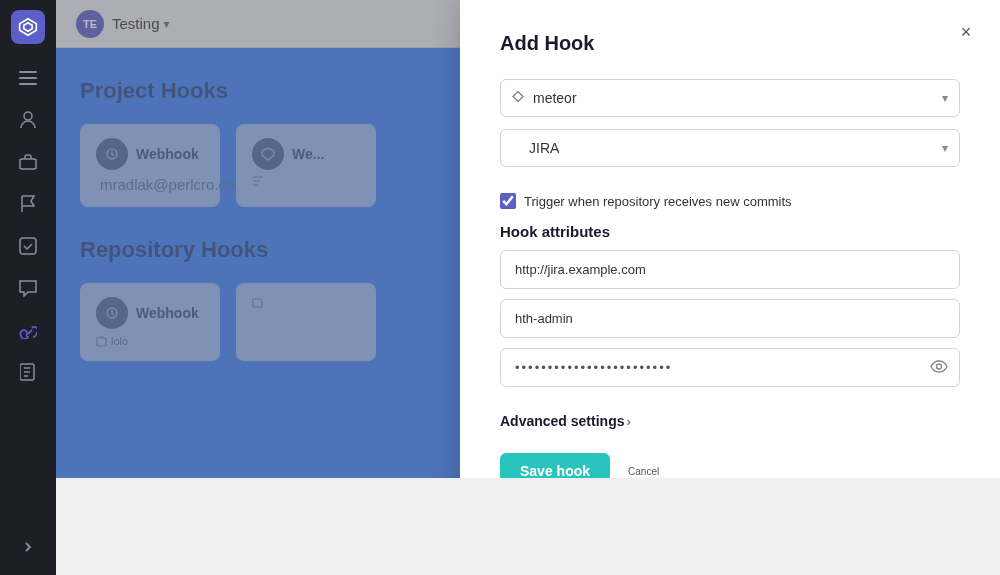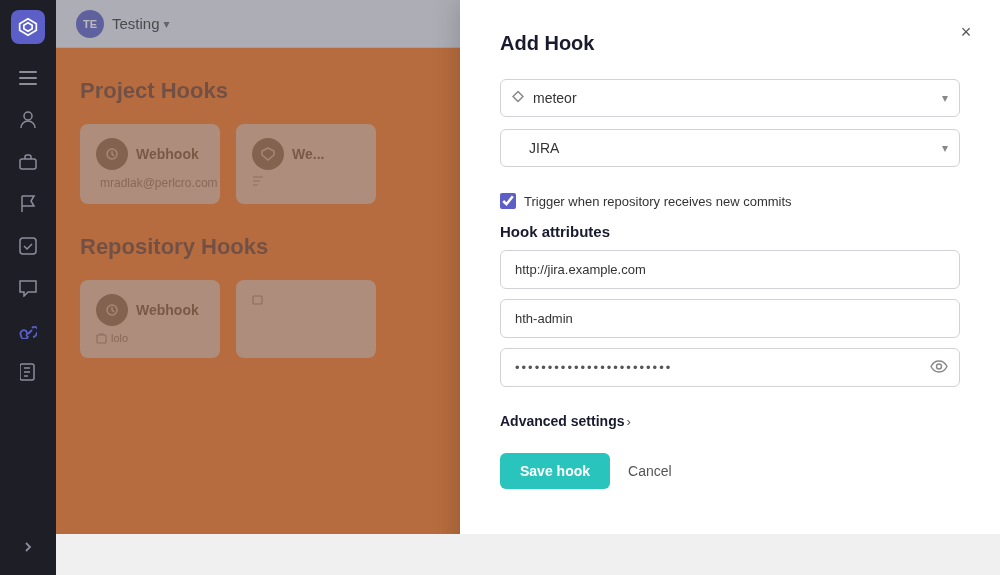--- a/index.html
+++ b/index.html
@@ -34,23 +34,23 @@
       font-size: 16px;
     }
     .sidebar-icon.link-active { color: #5b5fc7; }
     .sidebar-bottom {
       margin-top: auto;
     }
 
     
     .main-content {
       flex: 1;
-      background: #f97316;
+      background: #3b82f6;
       position: relative;
-      height: 534px;
+      height: 478px;
       overflow: hidden;
     }
 
     
     .topbar {
       display: flex;
       align-items: center;
       padding: 0 20px;
       height: 48px;
       background: #e8eaee;
@@ -266,21 +266,21 @@
       padding: 10px 20px;
       border-radius: 6px;
       font-size: 14px;
       font-weight: 700;
       cursor: pointer;
     }
     .btn-cancel {
       background: none;
       border: none;
       color: #555;
-      font-size: 14px;
+      font-size: 10px;
       cursor: pointer;
       padding: 10px 6px;
     }
   </style>
 </head>
 <body>
 
 <div class="sidebar">
   <div class="sidebar-logo">
     <svg viewBox="0 0 24 24" fill="none" stroke="#fff" stroke-width="2">
@@ -368,21 +368,21 @@
               </svg>
           </div>
           <span class="hook-name">Webhook</span>
         </div>
         <div class="hook-detail">
           <svg width="11" height="9" viewBox="0 0 11 9" fill="none" stroke="#777" stroke-width="1.2">
               <rect x="0.5" y="0.5" width="10" height="8" rx="1"></rect>
               <path d="M0.5 3h10"></path>
               <path d="M3.5 0.5v8"></path>
             </svg>
-          <span style="font-size:12px;color:#666;">mradlak@perlcro.com</span>
+          <span style="font-size:15px;color:#666;">mradlak@perlcro.com</span>
         </div>
       </div>
       <div class="hook-card">
         <div class="hook-card-header">
           <div class="hook-icon">
             <svg width="14" height="14" viewBox="0 0 14 14" fill="none" stroke="#ccc" stroke-width="1.5">
                 <path d="M7 1L1 4v4l6 5 6-5V4z"></path>
               </svg>
           </div>
           <span class="hook-name">We...</span>

